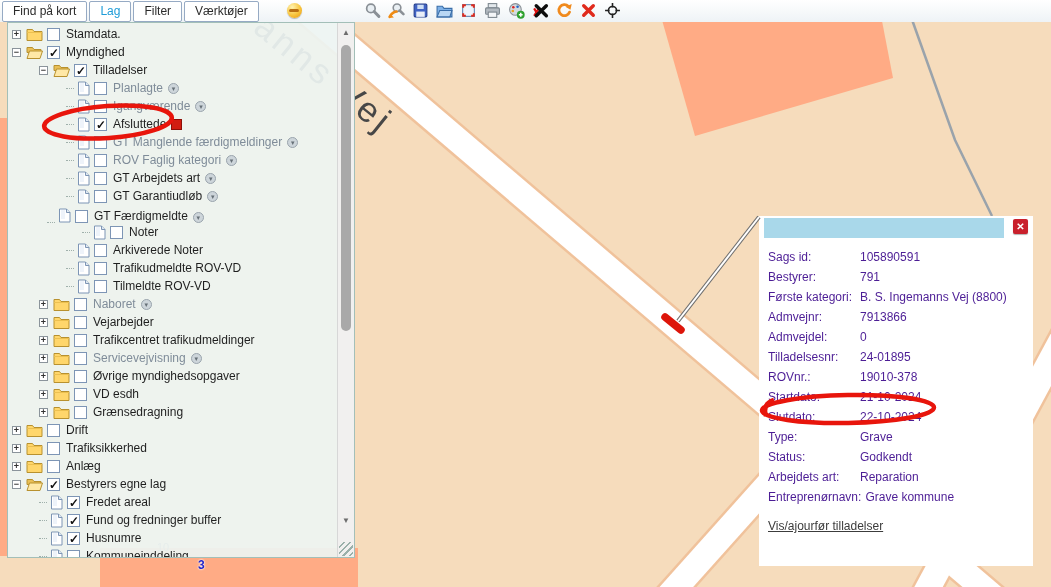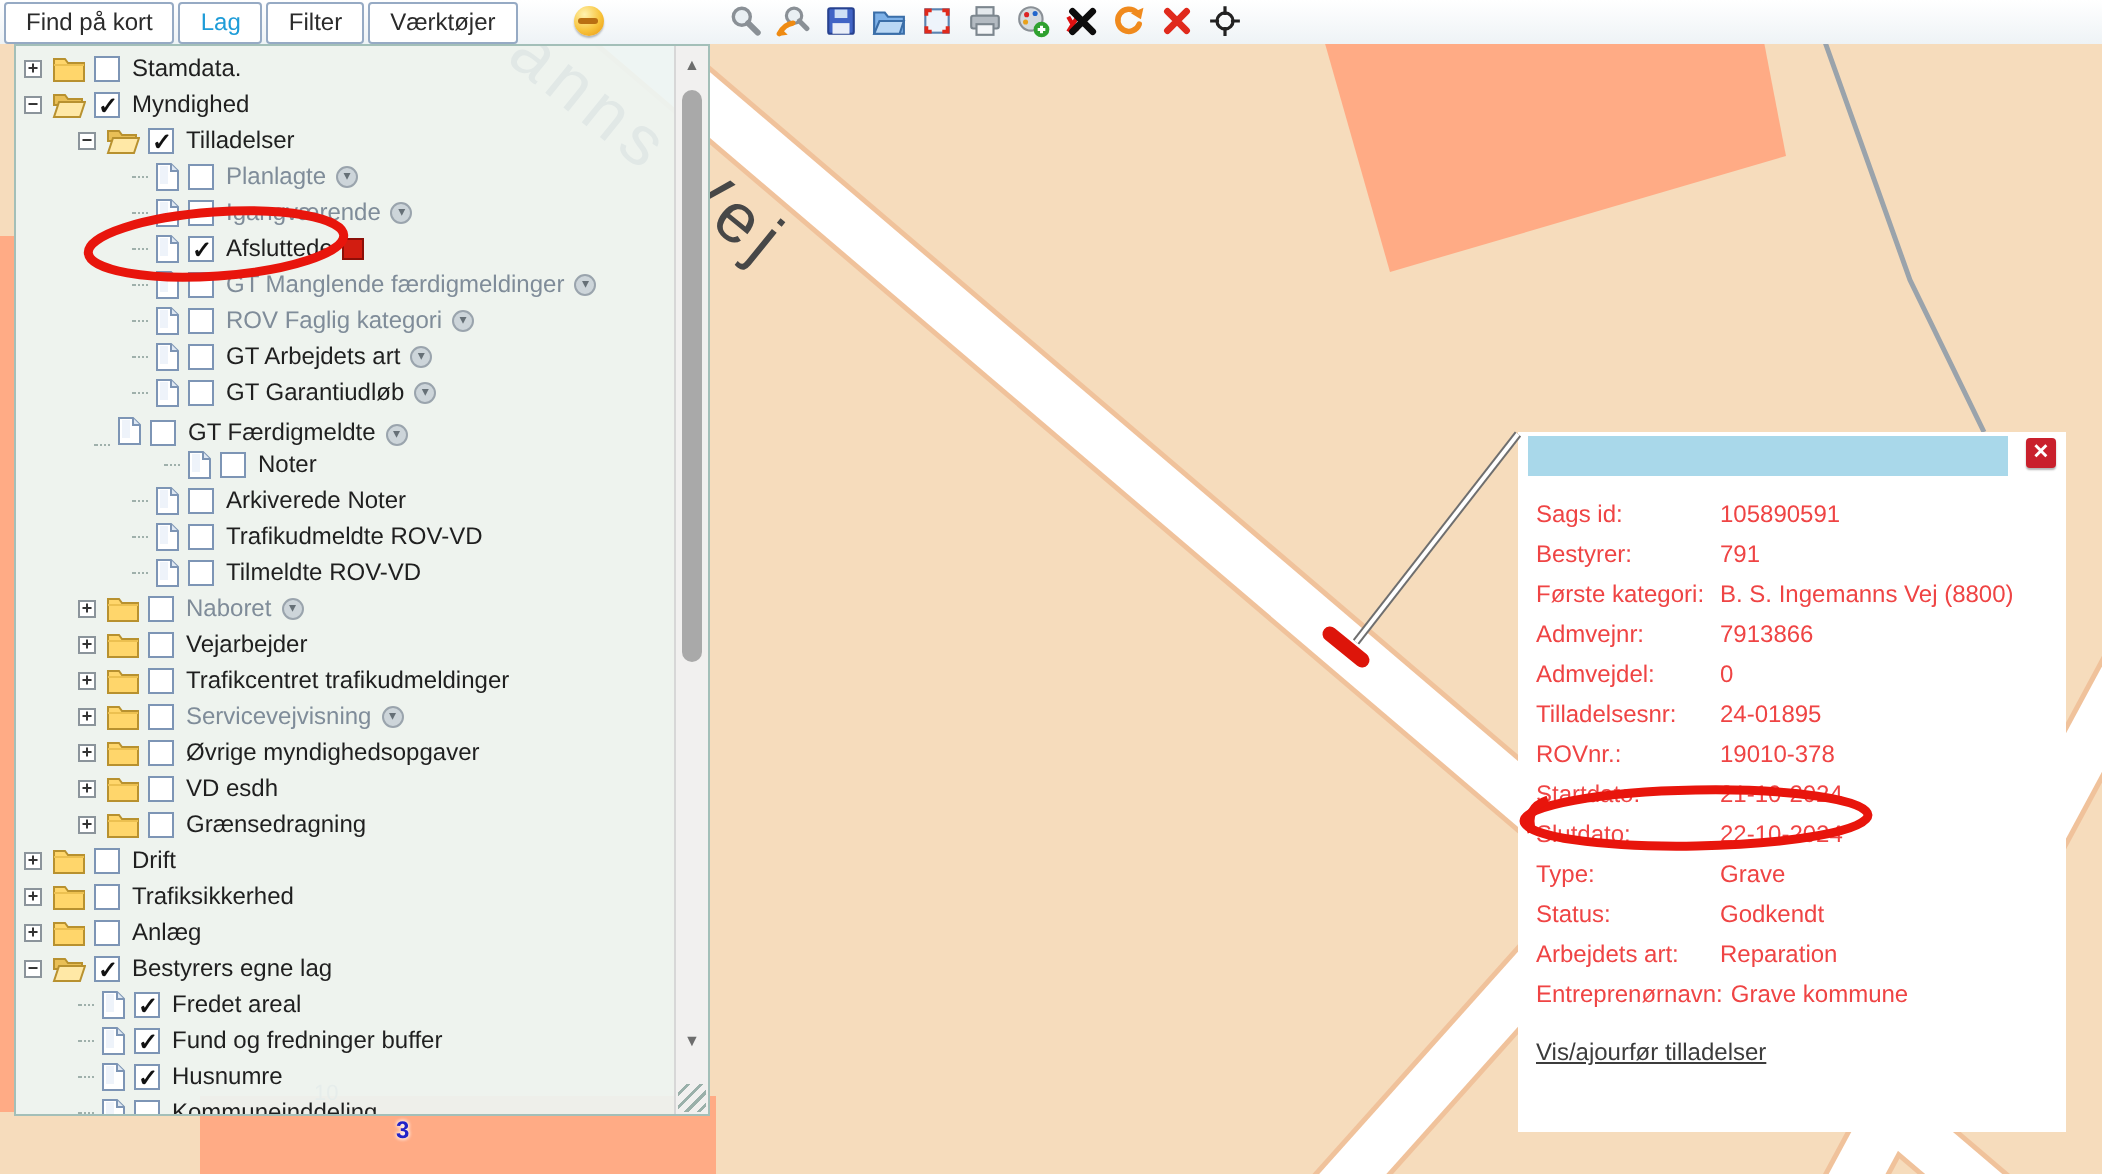--- a/index.html
+++ b/index.html
@@ -42,21 +42,21 @@
   .sb-arrow{position:absolute;left:0;width:16px;height:16px;font-size:8px;color:#6d6d6d;text-align:center;line-height:16px;}
   #sb-up{top:2px;} #sb-down{bottom:28px;}
   #sb-thumb{position:absolute;left:2.5px;top:22px;width:10px;height:286px;background:#a9a9a9;border-radius:6px;}
   #resize-grip{position:absolute;right:1px;bottom:1px;width:14px;height:14px;background:repeating-linear-gradient(135deg,transparent 0 3px,#9ab0aa 3px 4.5px);}
 
   
   #popup{position:absolute;left:759px;top:216px;width:274px;height:350px;background:#ffffff;z-index:20;}
   #popup-header{position:absolute;left:5px;top:2px;width:240px;height:20px;background:#a9d8ea;}
   #popup-close{position:absolute;right:5px;top:3px;width:15px;height:15px;background:#c9202c;border-radius:2px;color:#fff;font-size:10px;font-weight:bold;text-align:center;line-height:15px;box-shadow:0 1px 1px rgba(0,0,0,.3);cursor:default;}
   #popup-rows{position:absolute;left:9px;top:31px;right:6px;}
-  .prow{display:flex;height:20px;align-items:center;font-size:12px;color:#ef4444;}
+  .prow{display:flex;height:20px;align-items:center;font-size:12px;color:#4c1d95;}
   .plabel{min-width:88px;flex:none;padding-right:4px;}
   .pvalue{white-space:nowrap;}
   #popup-link{position:absolute;left:9px;top:303px;font-size:12px;color:#3c3c3c;text-decoration:underline;cursor:pointer;}
 
   
   #overlay{position:absolute;left:0;top:0;width:1051px;height:587px;z-index:50;pointer-events:none;}
   svg{display:block;}
 </style>
 </head>
 <body>

